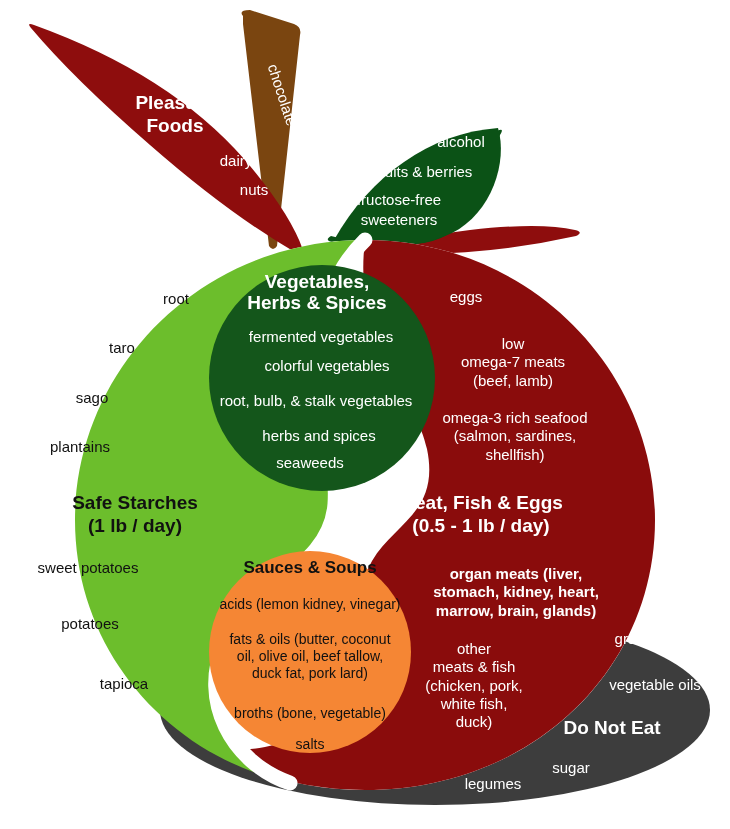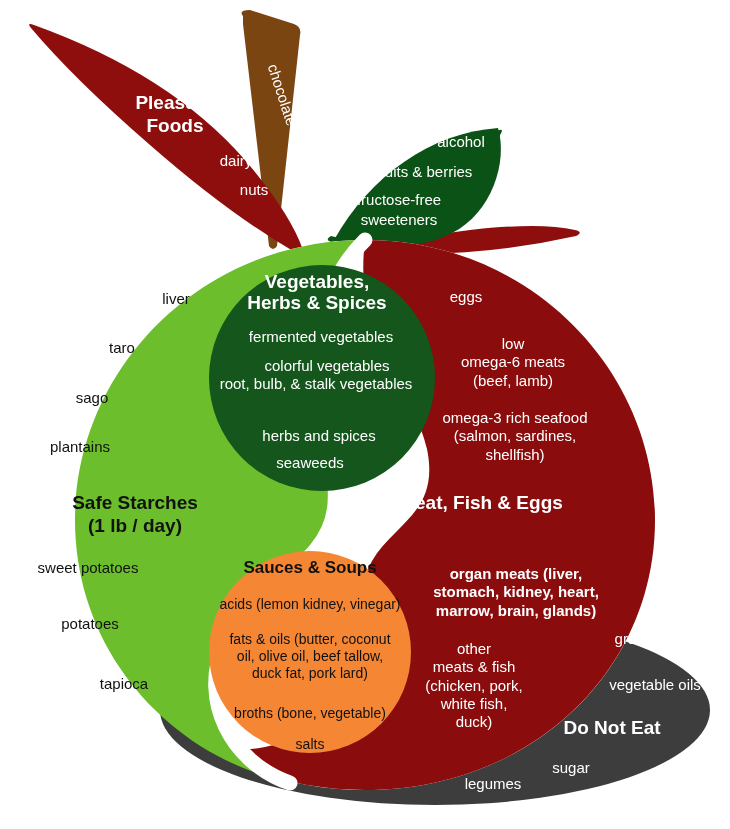--- a/index.html
+++ b/index.html
@@ -131,40 +131,41 @@
   <div class="lbl light-text t-item" style="left:236px; top:161px;">dairy</div>
   <div class="lbl light-text t-item" style="left:254px; top:190px;">nuts</div>
 
   <div class="lbl light-text t-item" style="left:461px; top:142px;">alcohol</div>
   <div class="lbl light-text t-item" style="left:424px; top:172px;">fruits &amp; berries</div>
   <div class="lbl light-text t-item" style="left:399px; top:200px;">fructose-free</div>
   <div class="lbl light-text t-item" style="left:399px; top:220px;">sweeteners</div>
 
   <div class="lbl dark-text t-head" style="left:135px; top:503px;">Safe Starches</div>
   <div class="lbl dark-text t-head" style="left:135px; top:526px;">(1 lb / day)</div>
-  <div class="lbl dark-text t-item" style="left:176px; top:299px;">liver</div>
+  <div class="lbl dark-text t-item" style="left:176px; top:299px;">root</div>
   <div class="lbl dark-text t-item" style="left:122px; top:348px;">taro</div>
   <div class="lbl dark-text t-item" style="left:92px; top:398px;">sago</div>
   <div class="lbl dark-text t-item" style="left:80px; top:447px;">plantains</div>
   <div class="lbl dark-text t-item" style="left:88px; top:568px;">sweet potatoes</div>
   <div class="lbl dark-text t-item" style="left:90px; top:624px;">potatoes</div>
   <div class="lbl dark-text t-item" style="left:124px; top:684px;">tapioca</div>
 
   <div class="lbl light-text t-head" style="left:317px; top:282px;">Vegetables,</div>
   <div class="lbl light-text t-head" style="left:317px; top:303px;">Herbs &amp; Spices</div>
   <div class="lbl light-text t-item" style="left:321px; top:337px;">fermented vegetables</div>
   <div class="lbl light-text t-item" style="left:327px; top:366px;">colorful vegetables</div>
-  <div class="lbl light-text t-item" style="left:316px; top:384px;">root, bulb, &amp; stalk vegetables</div>
+  <div class="lbl light-text t-item" style="left:316px; top:401px;">root, bulb, &amp; stalk vegetables</div>
   <div class="lbl light-text t-item" style="left:319px; top:436px;">herbs and spices</div>
   <div class="lbl light-text t-item" style="left:310px; top:463px;">seaweeds</div>
 
   <div class="lbl light-text t-head" style="left:481px; top:503px;">Meat, Fish &amp; Eggs</div>
+  <div class="lbl light-text t-head" style="left:481px; top:526px;">(0.5 - 1 lb / day)</div>
   <div class="lbl light-text t-item" style="left:466px; top:297px;">eggs</div>
   <div class="lbl light-text t-item" style="left:513px; top:362px;">low
-omega-6 meats
+omega-7 meats
 (beef, lamb)</div>
   <div class="lbl light-text t-item" style="left:515px; top:436px;">omega-3 rich seafood
 (salmon, sardines,
 shellfish)</div>
   <div class="lbl light-text t-item" style="left:516px; top:592px;font-weight:bold;">organ meats (liver,
 stomach, kidney, heart,
 marrow, brain, glands)</div>
   <div class="lbl light-text t-item" style="left:474px; top:686px;">other
 meats &amp; fish
 (chicken, pork,

